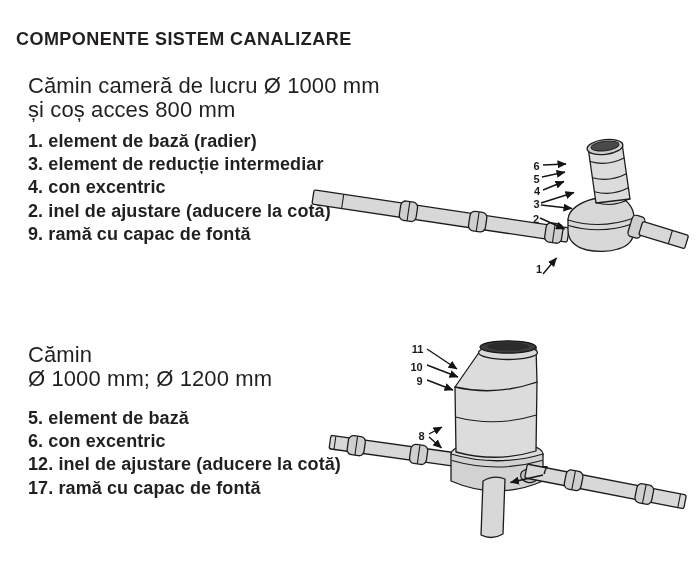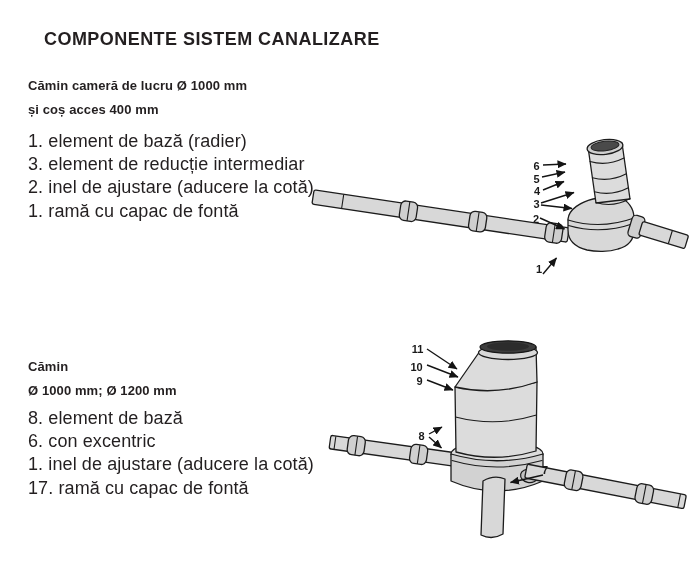--- a/index.html
+++ b/index.html
@@ -1,25 +1,25 @@
 <!DOCTYPE html>
 <html><head>
 <meta charset="utf-8">
 <style>
   html,body{margin:0;padding:0;}
   body{
     width:698px;height:586px;position:relative;overflow:hidden;
     background:#ffffff;color:#231f20;
     font-family:"Liberation Sans","DejaVu Sans",sans-serif;
   }
-  .abs{position:absolute;}
-  #page-title{left:44px;top:29px;font-size:18px;font-weight:700;letter-spacing:.45px;}
-  .sec-heading{left:28px;font-size:13px;font-weight:700;line-height:24px;letter-spacing:.1px;}
+  .abs{position:absolute;font-weight:bold;}
+  #page-title{left:16px;top:29px;font-size:18px;font-weight:700;letter-spacing:.45px;}
+  .sec-heading{left:28px;font-size:22px;font-weight:400;line-height:24px;letter-spacing:.1px;}
   #s1-heading{top:74px;}
-  #s2-heading{top:355px;}
+  #s2-heading{top:343px;}
   .comp-list{left:28px;font-size:18px;line-height:23.2px;letter-spacing:.1px;}
   #s1-list{top:130px;}
   #s2-list{top:407px;}
   svg{position:absolute;display:block;}
   #d1{left:300px;top:128px;}
   #d2{left:300px;top:330px;}
   .shape{fill:#d8d8d8;stroke:#1c1c1c;stroke-width:1.3;stroke-linejoin:round;}
   .shape.lt{fill:#dcdcdc;}
   .shape.dk{fill:#cfcfcf;}
   .shape.wall{fill:#d2d2d2;}
@@ -27,39 +27,40 @@
   .arrow{fill:none;stroke:#141414;stroke-width:1.4;}
   .callout{font-size:11px;font-weight:700;fill:#1a1a1a;}
 </style>
 </head>
 <body>
 
 <div class="abs" id="page-title">COMPONENTE SISTEM CANALIZARE</div>
 
 <div class="abs sec-heading" id="s1-heading">
   <div>Cămin cameră de lucru Ø 1000 mm</div>
-  <div>și coș acces 400 mm</div>
+  <div>și coș acces 800 mm</div>
 </div>
 
 <div class="abs comp-list" id="s1-list">
   <div>1. element de bază (radier)</div>
   <div>3. element de reducție intermediar</div>
+  <div>4. con excentric</div>
   <div>2. inel de ajustare (aducere la cotă)</div>
-  <div>1. ramă cu capac de fontă</div>
+  <div>9. ramă cu capac de fontă</div>
 </div>
 
 <div class="abs sec-heading" id="s2-heading">
   <div>Cămin</div>
   <div>Ø 1000 mm; Ø 1200 mm</div>
 </div>
 
 <div class="abs comp-list" id="s2-list">
-  <div>8. element de bază</div>
+  <div>5. element de bază</div>
   <div>6. con excentric</div>
-  <div>1. inel de ajustare (aducere la cotă)</div>
+  <div>12. inel de ajustare (aducere la cotă)</div>
   <div>17. ramă cu capac de fontă</div>
 </div>
 
 <svg id="d1" width="398" height="164" viewBox="0 0 398 164">
   <defs>
     <marker id="ah1" markerUnits="userSpaceOnUse" markerWidth="10" markerHeight="8" refX="8.5" refY="4" orient="auto">
         <path d="M0,0 L9,4 L0,8 Z" fill="#141414"></path>
       </marker>
   </defs>
 

